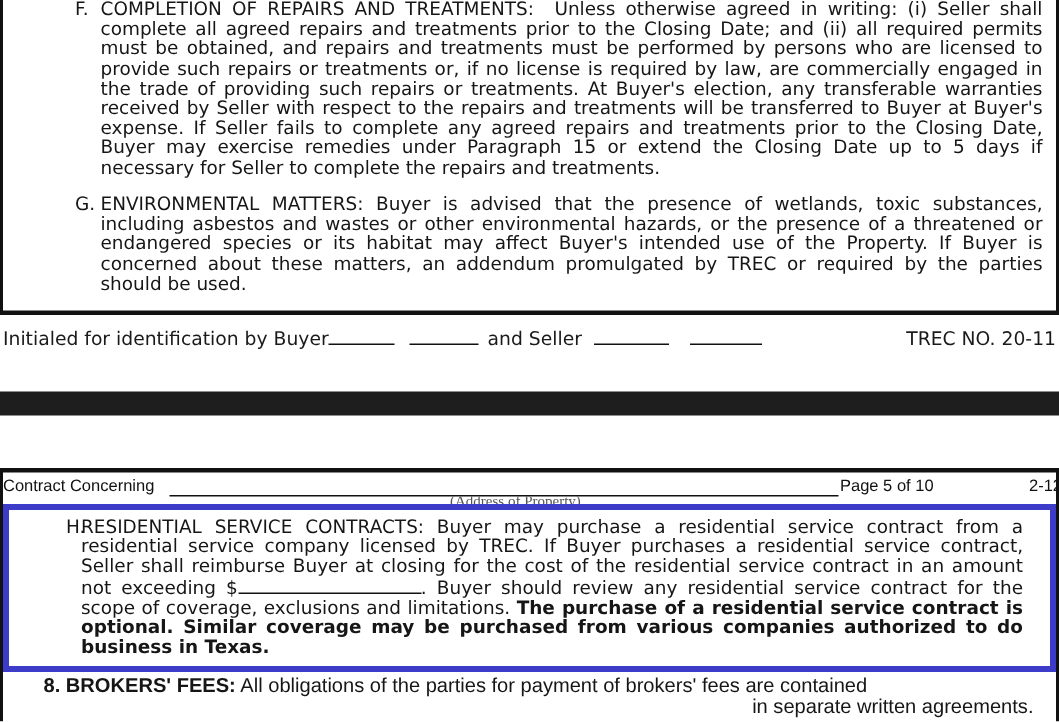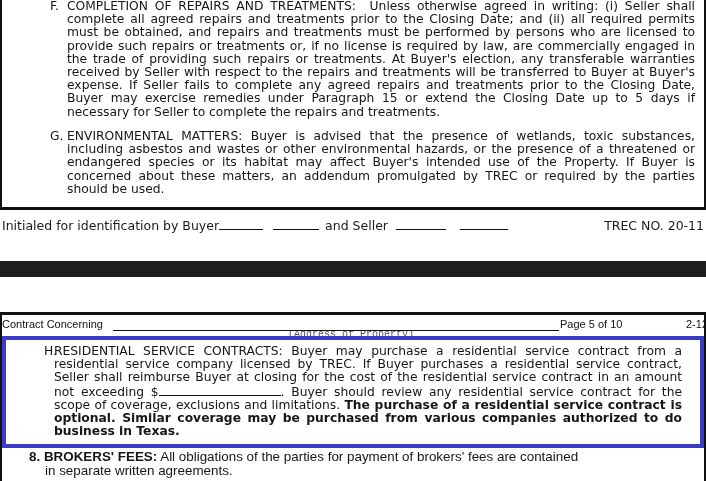--- a/index.html
+++ b/index.html
@@ -45,40 +45,40 @@
       font-family: "Liberation Sans", sans-serif; font-size: 11px; color: #111; white-space: nowrap;
     }
     .header-line .cc { position: absolute; left: 0; top: 0; }
     .header-line .addr-line {
       position: absolute; left: 111px; top: 12px; width: 446px; height: 0;
       border-top: 1px solid #111;
     }
     .header-line .page { position: absolute; left: 558px; top: 0; }
     .header-line .date { position: absolute; left: 684px; top: 0; }
     .addr-caption {
-      position: absolute; left: 288px; top: 331px; font-size: 10px; color: #555;
-      font-family: Liberation Mono, monospace; height: 8px; overflow: hidden; line-height: 8px;
+      position: absolute; left: 300px; top: 331px; font-size: 10px; color: #555;
+      font-family: Liberation Serif, serif; height: 8px; overflow: hidden; line-height: 8px;
     }
 
     .highlight-box {
       position: absolute; left: 2px; top: 336px; width: 702px; height: 112px;
       border: 4px solid #3c3cc8; background: rgba(255,255,255,0.0);
     }
     .para-h { top: 345px; left: 44px; width: 638px; }
     .para-h .body { margin-left: 10px; }
     .para-h b { font-weight: bold; }
     .fill-blank { display: inline-block; width: 122px; border-bottom: 1px solid #111; height: 11px; }
 
     .para-8 {
       position: absolute; left: 29px; top: 450px; width: 660px;
       font-family: "Liberation Sans", sans-serif; font-size: 13.4px; line-height: 14.4px; color: #161616;
     }
     .para-8 .num { font-weight: bold; }
     .para-8 .head { font-weight: bold; }
-    .para-8 .cont { display: block; margin-left: 16px; }
+    .para-8 .cont { display: block; margin-left: 16px; text-align: right; }
   </style>
 </head>
 <body>
 
 <div class="page-top"></div>
 
 <div class="para para-f">
   <span class="letter">F.</span>
   <span class="body"><span>COMPLETION OF REPAIRS AND TREATMENTS:</span>&nbsp; <span>Unless otherwise agreed in writing: (i) Seller shall complete all agreed repairs and treatments prior to the Closing Date; and (ii) all required permits must be obtained, and repairs and treatments must be performed by persons who are licensed to provide such repairs or treatments or, if no license is required by law, are commercially engaged in the trade of providing such repairs or treatments. At Buyer's election, any transferable warranties received by Seller with respect to the repairs and treatments will be transferred to Buyer at Buyer's expense. If Seller fails to complete any agreed repairs and treatments prior to the Closing Date, Buyer may exercise remedies under Paragraph 15 or extend the Closing Date up to 5 days if necessary for Seller to complete the repairs and treatments.</span></span>
 </div>

